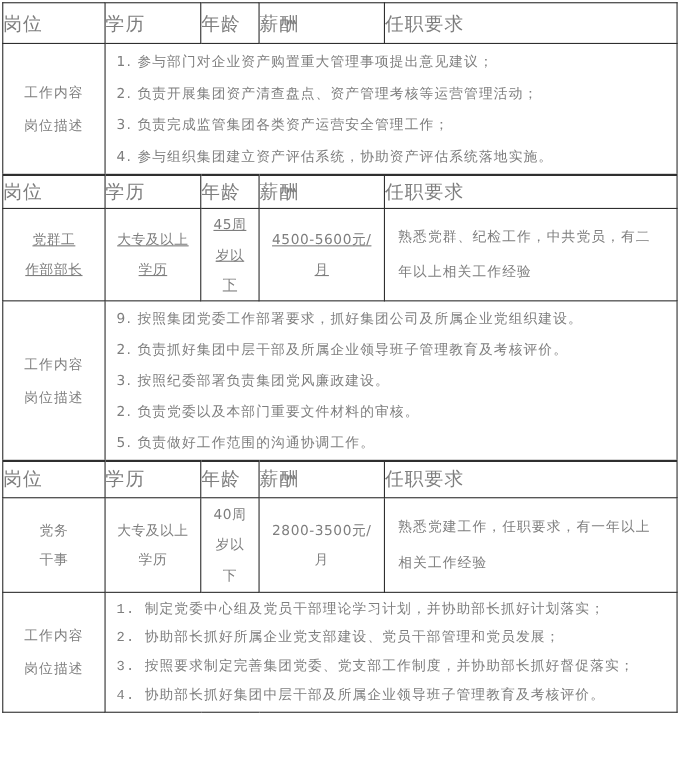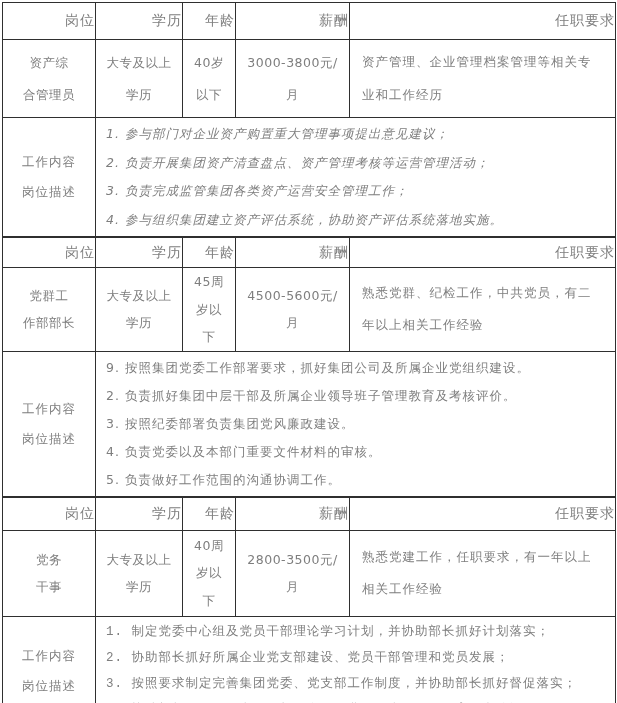--- a/index.html
+++ b/index.html
@@ -7,47 +7,47 @@
     width:617px;height:703px;overflow:hidden;background:#ffffff;
     font-family:"DejaVu Sans","Liberation Sans",sans-serif;
   }
   .table-wrap{width:613px;margin:2px 0 0 2px;}
   table{
     border-collapse:collapse;table-layout:fixed;width:613px;
     color:#7e7e7e;
   }
   td,th{border:1px solid #2f2f2f;padding:0;overflow:hidden;}
   col.c1{width:93px}col.c2{width:87px}col.c3{width:53px}col.c4{width:114px}col.c5{width:266px}
-  th{font-weight:normal;font-size:14px;letter-spacing:1px;vertical-align:middle;text-align:right;}
+  th{font-weight:normal;font-size:17px;letter-spacing:1px;vertical-align:middle;text-align:left;}
   tr.head-1 th{height:36px;}
   tr.head-2 th{height:29px;border-top:2px solid #2f2f2f;}
   tr.head-3 th{height:32px;border-top:2px solid #2f2f2f;}
   td.data{
     text-align:center;vertical-align:middle;white-space:pre-line;
     font-size:12.5px;letter-spacing:0.5px;
   }
   tr.data-1 td.data{height:59px;line-height:2.55;}
-  tr.data-2 td.data{height:81px;line-height:2.2;}
+  tr.data-2 td.data{height:81px;line-height:2.2;text-decoration:underline;}
   tr.data-3 td.data{height:85px;line-height:2.2;}
   td.req{
     text-align:left;vertical-align:middle;padding:6px 12px;
     font-size:12.5px;letter-spacing:1px;line-height:2.6;white-space:normal;
   }
   td.desc-label{
     text-align:center;vertical-align:middle;white-space:pre-line;
     font-size:12.5px;letter-spacing:1px;line-height:2.4;
   }
   td.duties{
     text-align:left;vertical-align:middle;padding:2px 10px;
     font-size:12.5px;letter-spacing:1px;
   }
   tr.desc-1 td{height:111px;}
   tr.desc-2 td{height:139px;}
   tr.desc-3 td{height:103px;}
-  tr.desc-1 .duty-line{line-height:28.5px;font-style:italic;}
+  tr.desc-1 .duty-line{line-height:28.5px;}
   tr.desc-2 .duty-line{line-height:28px;}
   tr.desc-3 .duty-line{line-height:26px;font-family:Liberation Mono, monospace;}
 </style>
 </head>
 <body>
 
 <div class="table-wrap">
 <table>
   <colgroup>
     <col class="c1">
@@ -57,31 +57,20 @@
         <col class="c5">
   </colgroup>
 
   <tbody>
         <tr class="head-1">
     <th>岗位</th>
     <th>学历</th>
     <th>年龄</th>
     <th>薪酬</th>
     <th>任职要求</th>
-  </tr>
-  <tr class="data-1">
-    <td class="data">资产综
-合管理员</td>
-    <td class="data">大专及以上
-学历</td>
-    <td class="data">40岁
-以下</td>
-    <td class="data">3000-3800元/
-月</td>
-    <td class="req">资产管理、企业管理档案管理等相关专业和工作经历</td>
   </tr>
   <tr class="desc-1">
     <td class="desc-label">工作内容
 岗位描述</td>
     <td class="duties" colspan="4">
       <div class="duty-line">1. 参与部门对企业资产购置重大管理事项提出意见建议；</div>
       <div class="duty-line">2. 负责开展集团资产清查盘点、资产管理考核等运营管理活动；</div>
       <div class="duty-line">3. 负责完成监管集团各类资产运营安全管理工作；</div>
       <div class="duty-line">4. 参与组织集团建立资产评估系统，协助资产评估系统落地实施。</div>
     </td>
@@ -106,21 +95,21 @@
 月</td>
     <td class="req">熟悉党群、纪检工作，中共党员，有二年以上相关工作经验</td>
   </tr>
   <tr class="desc-2">
     <td class="desc-label">工作内容
 岗位描述</td>
     <td class="duties" colspan="4">
       <div class="duty-line">9. 按照集团党委工作部署要求，抓好集团公司及所属企业党组织建设。</div>
       <div class="duty-line">2. 负责抓好集团中层干部及所属企业领导班子管理教育及考核评价。</div>
       <div class="duty-line">3. 按照纪委部署负责集团党风廉政建设。</div>
-      <div class="duty-line">4. 负责党委以及本部门重要文件材料的审核。</div>
+      <div class="duty-line">2. 负责党委以及本部门重要文件材料的审核。</div>
       <div class="duty-line">5. 负责做好工作范围的沟通协调工作。</div>
     </td>
   </tr>
 
   <tr class="head-3">
     <th>岗位</th>
     <th>学历</th>
     <th>年龄</th>
     <th>薪酬</th>
     <th>任职要求</th>

